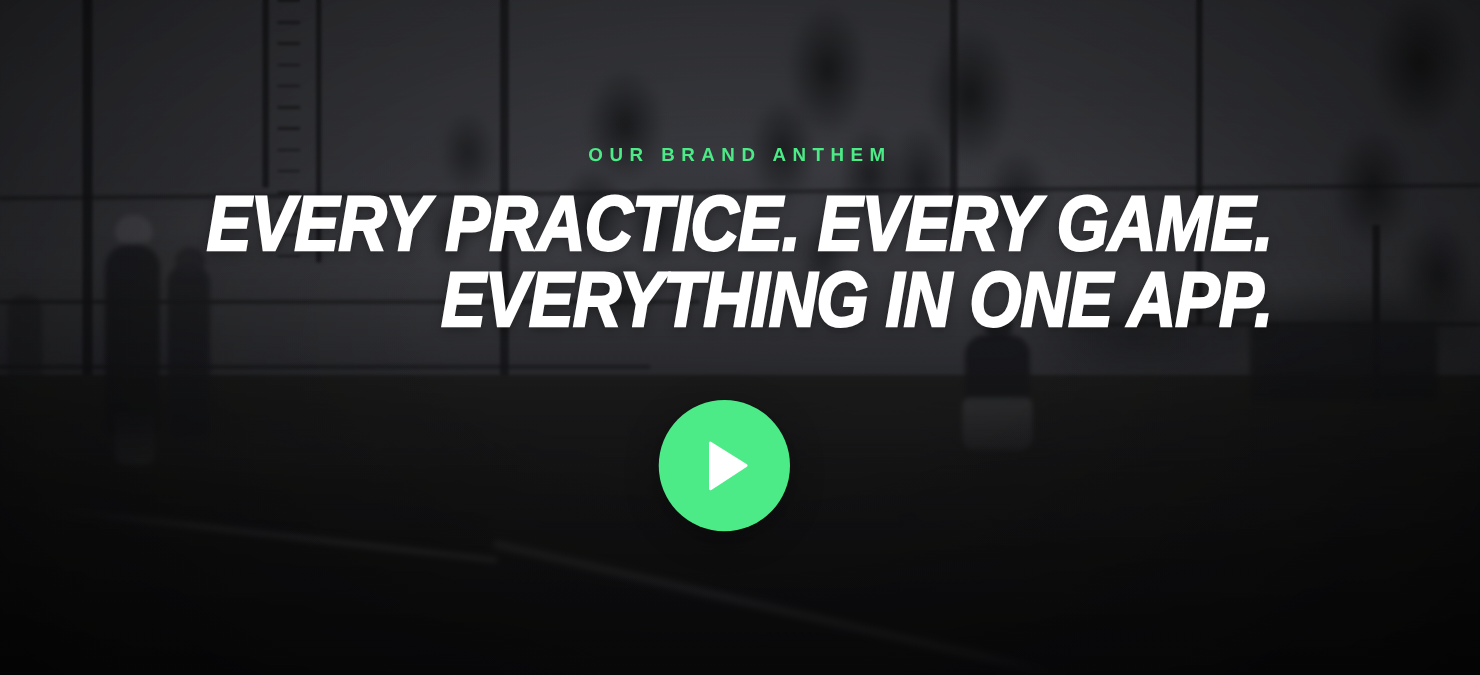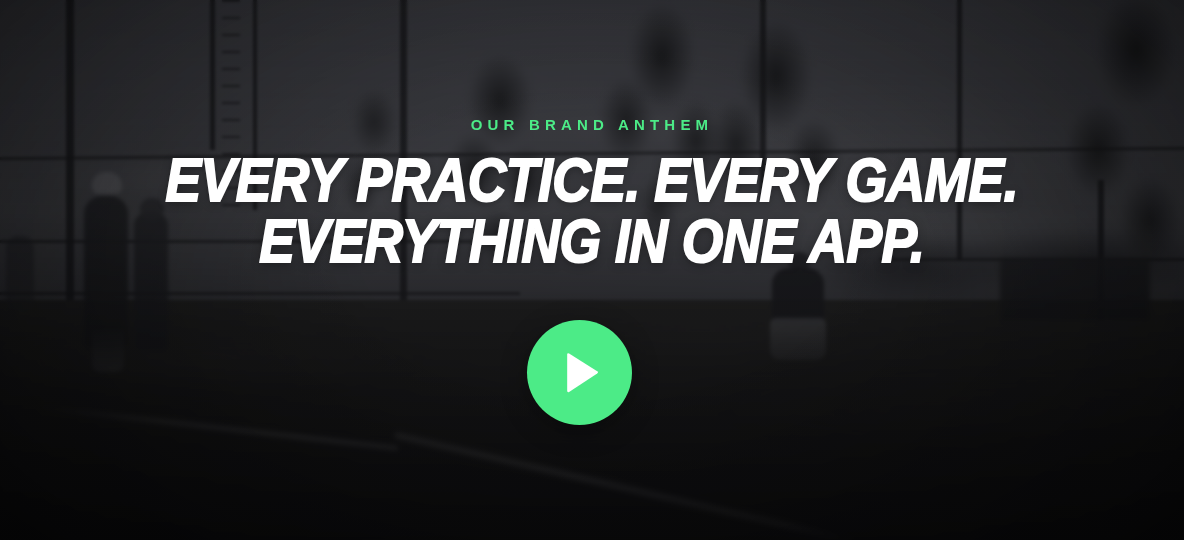--- a/index.html
+++ b/index.html
@@ -276,21 +276,21 @@
   }
 
   
   .content {
     position: absolute;
     inset: 0;
     display: flex;
     flex-direction: column;
     align-items: center;
     justify-content: flex-start;
-    text-align: center;
+    text-align: right;
   }
 
   .eyebrow {
     margin-top: 117px;
     font-size: 15px;
     font-weight: 700;
     letter-spacing: 5.2px;
     color: #4ceb87;
     text-transform: uppercase;
     line-height: 1;

